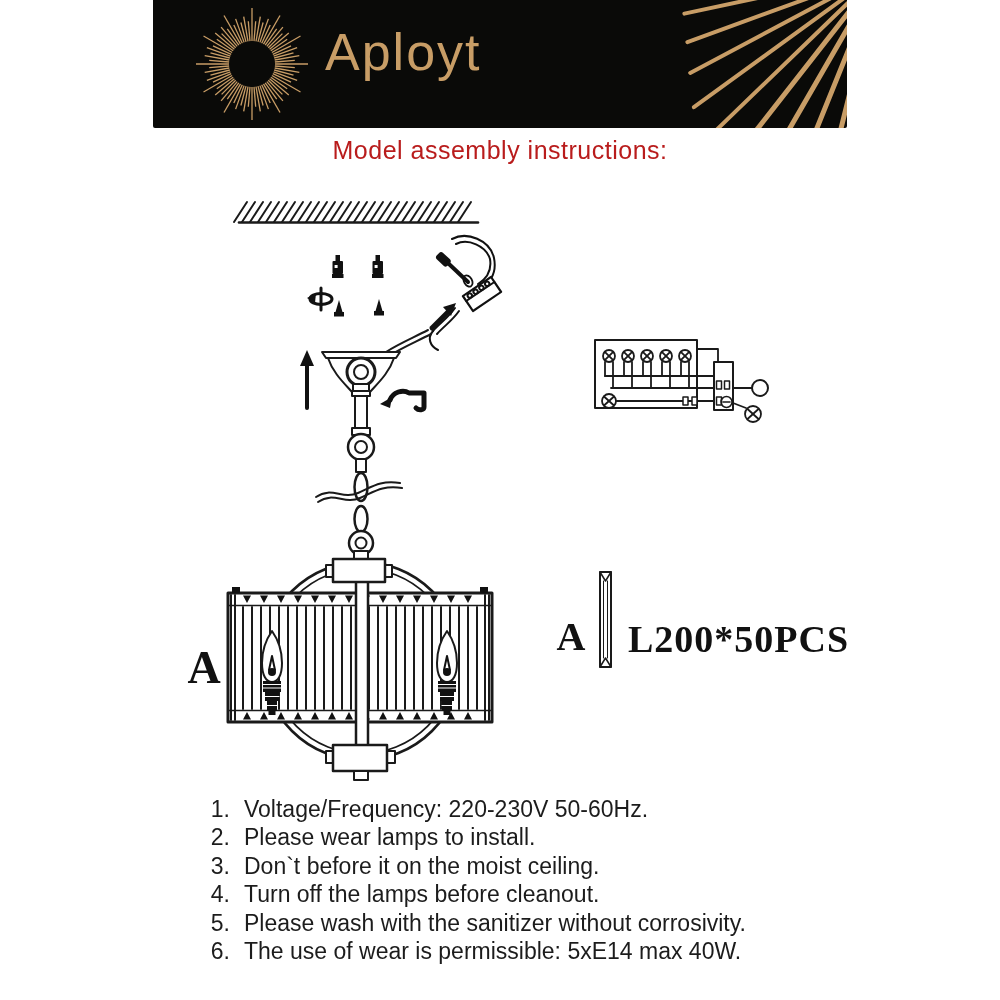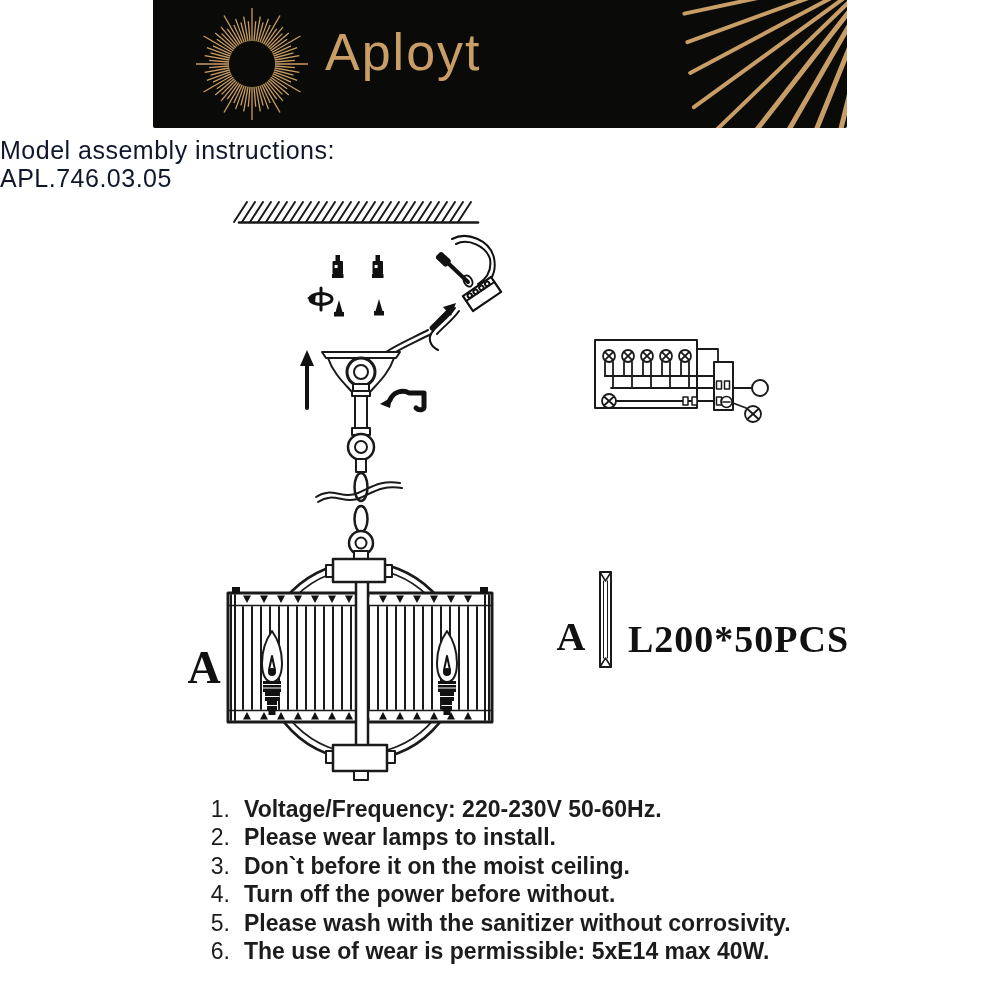--- a/index.html
+++ b/index.html
@@ -6,31 +6,31 @@
   .page{position:relative;width:972px;height:1000px;background:#ffffff;overflow:hidden;
         font-family:"Liberation Sans", sans-serif;border-radius:13px;}
   
   .header-band{position:absolute;left:153px;top:0;width:694px;height:128px;
                background:#0a0a08;overflow:hidden;border-radius:0 0 2px 2px;}
   .header-band svg{position:absolute;left:0;top:0;}
   .brand-name{position:absolute;left:172px;top:26px;font-size:52px;line-height:1;
               color:#c89d66;letter-spacing:2px;font-family:"Liberation Sans",sans-serif;
               font-weight:400;}
   
-  .title-block{position:absolute;left:0;top:136px;width:1000px;text-align:left;color:#0f172a;}
+  .title-block{position:absolute;left:0;top:136px;width:1000px;text-align:center;color:#b91c1c;}
   .title-line1{font-size:25px;line-height:28px;letter-spacing:0.5px;}
   .title-line2{font-size:25px;line-height:28px;letter-spacing:0.5px;}
   
   .diagram-svg{position:absolute;left:0;top:0;width:1000px;height:1000px;}
   .serif-label{font-family:"Liberation Serif", serif;font-weight:700;fill:#111;}
   
   .instructions{position:absolute;left:196px;top:795px;width:660px;color:#1c1c1c;}
   .instr-row{display:flex;font-size:23px;line-height:28.4px;}
   .instr-num{width:34px;text-align:right;margin-right:14px;flex:none;}
-  .instr-text{flex:1;font-weight:bold;}
+  .instr-text{flex:1;}
 </style>
 </head>
 <body>
 
 <div class="page">
 
   <div class="header-band">
     <svg width="694" height="128" viewBox="0 0 694 128">
       <g id="g-sunburst" transform="translate(99,64)">
           <line x1="23.0" y1="0.0" x2="56.0" y2="0.0" stroke="#c89d66" stroke-width="1.3"></line>
@@ -117,21 +117,20 @@
           <line x1="727" y1="-28" x2="537.2" y2="72.9" stroke="#c89d66" stroke-width="4" stroke-linecap="round"></line>
           <line x1="727" y1="-28" x2="534.4" y2="42.1" stroke="#c89d66" stroke-width="4" stroke-linecap="round"></line>
           <line x1="727" y1="-28" x2="531.4" y2="13.6" stroke="#c89d66" stroke-width="4" stroke-linecap="round"></line>
         </g>
     </svg>
     <div class="brand-name">Aployt</div>
   </div>
 
   <div class="title-block">
     <div class="title-line1">Model assembly instructions:</div>
-    <div class="title-line2">APL.746.03.05</div>
   </div>
 
   <svg class="diagram-svg" viewBox="0 0 1000 1000" stroke-linecap="round" stroke-linejoin="round">
 
     <g>
       <g id="g-hatch" stroke="#1a1a1a" stroke-width="2">
           <line x1="234" y1="222" x2="247" y2="202"></line>
           <line x1="242" y1="222" x2="255" y2="202"></line>
           <line x1="250" y1="222" x2="263" y2="202"></line>
           <line x1="258" y1="222" x2="271" y2="202"></line>
@@ -454,21 +453,21 @@
     <div class="instr-row">
       <span class="instr-num">2.</span>
       <span class="instr-text">Please wear lamps to install.</span>
     </div>
     <div class="instr-row">
       <span class="instr-num">3.</span>
       <span class="instr-text">Don`t before it on the moist ceiling.</span>
     </div>
     <div class="instr-row">
       <span class="instr-num">4.</span>
-      <span class="instr-text">Turn off the power before without.</span>
+      <span class="instr-text">Turn off the lamps before cleanout.</span>
     </div>
     <div class="instr-row">
       <span class="instr-num">5.</span>
       <span class="instr-text">Please wash with the sanitizer without corrosivity.</span>
     </div>
     <div class="instr-row">
       <span class="instr-num">6.</span>
       <span class="instr-text">The use of wear is permissible: 5xE14 max 40W.</span>
     </div>
   </div>

